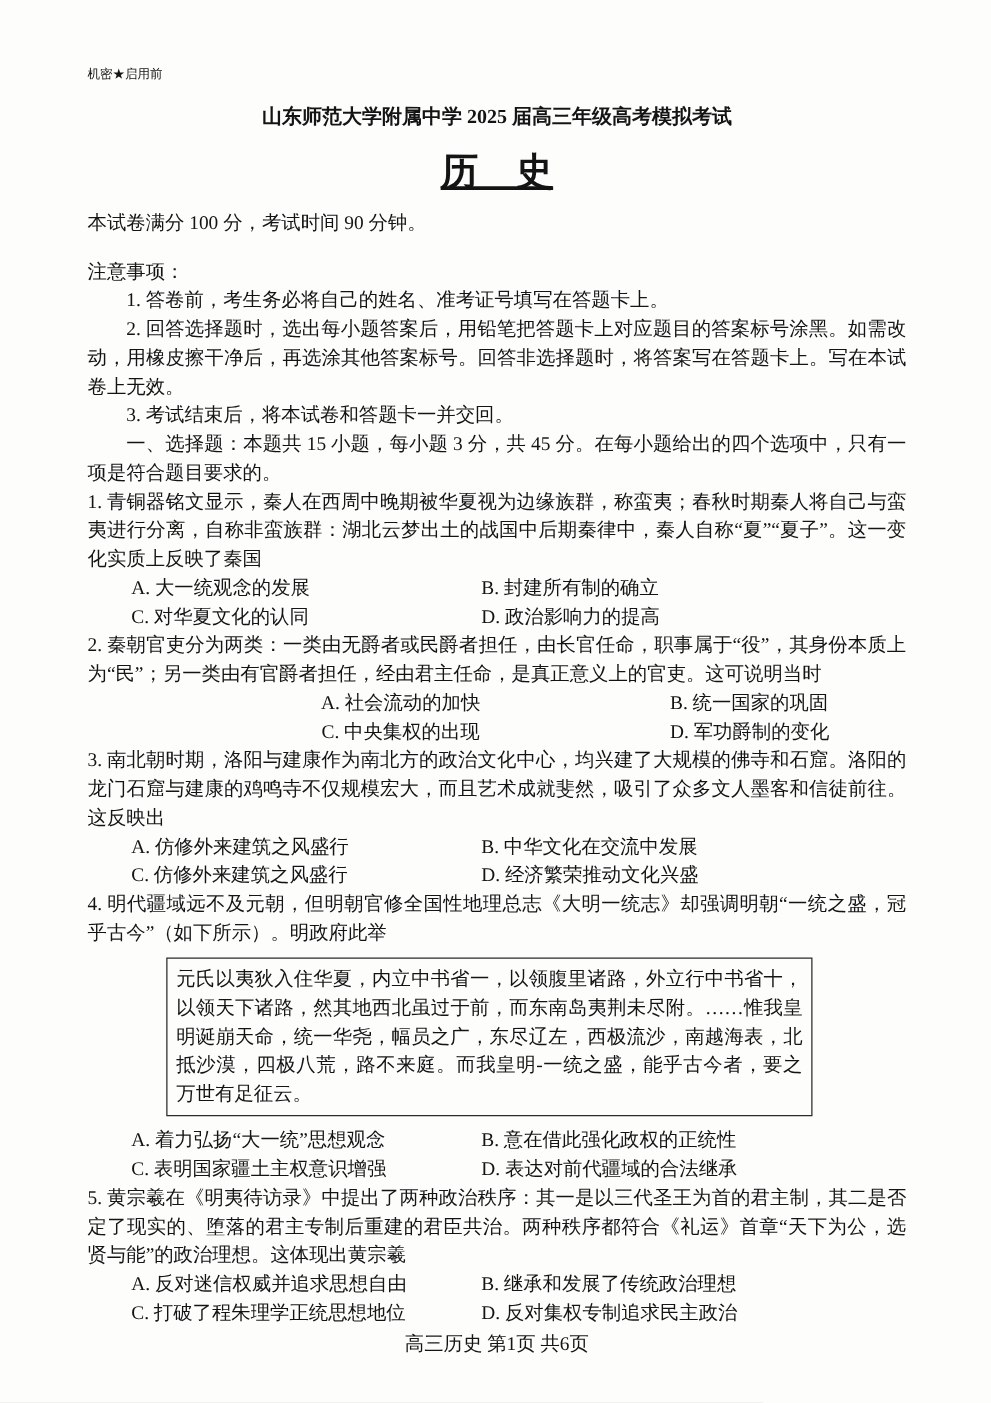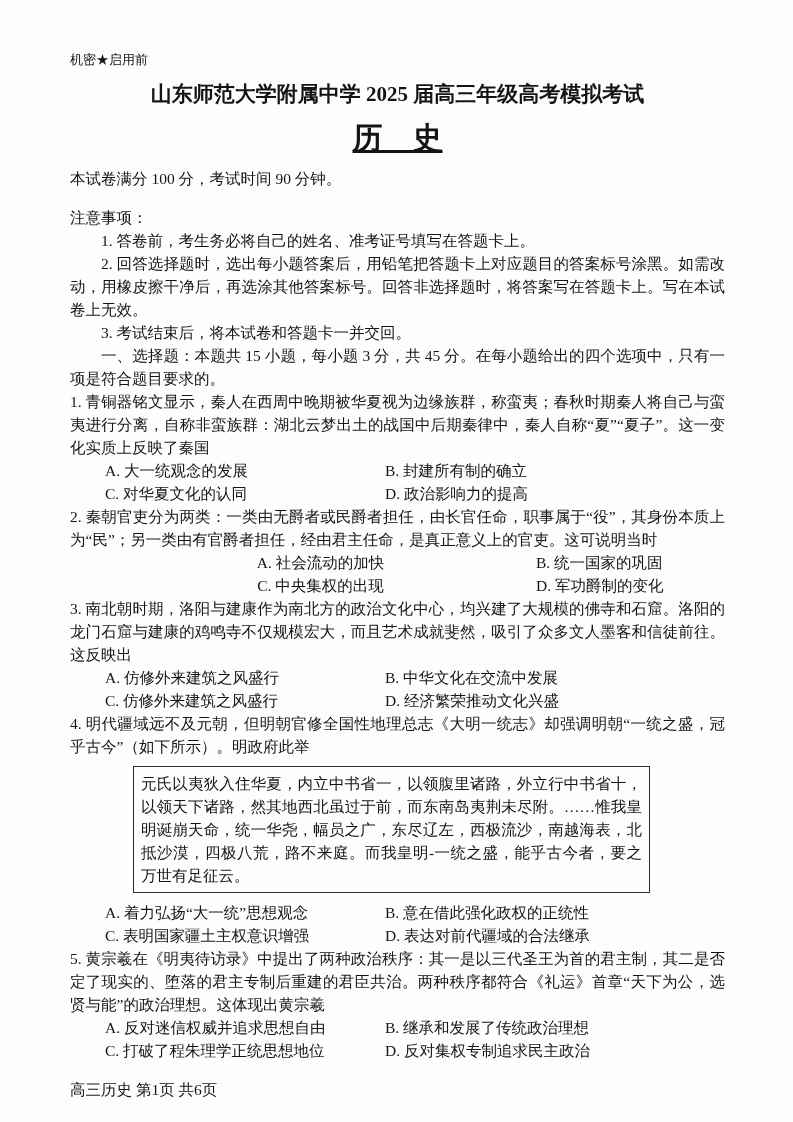--- a/index.html
+++ b/index.html
@@ -11,23 +11,23 @@
     background: #fdfdfc;
     color: #141414;
     box-sizing: border-box;
     padding: 48px 68px 0 70px;
     overflow: hidden;
     font-family: "Liberation Serif", "DejaVu Serif", serif;
     font-size: 15.5px;
     line-height: 23px;
   }
   p { margin: 0; text-align: justify; }
-  .classification { font-size: 13px; }
+  .classification { font-size: 10px; }
   .exam-title {
-    font-size: 21px;
+    font-size: 16px;
     font-weight: bold;
     text-align: center;
     margin: 8px 0 0 0;
     line-height: 30px;
   }
   .subject-title {
     font-size: 30px;
     font-weight: bold;
     text-align: center;
     margin: 8px 0 0 0;
@@ -46,22 +46,22 @@
   .wide-opts .opt:first-child { width: 431px; text-align: center; }
   .quote-box {
     box-sizing: border-box;
     margin: 8px 0 8px 63px;
     width: 517px;
     border: 1.5px solid #2b2b2b;
     padding: 5px 7px;
     line-height: 23px;
   }
   .page-footer {
-    text-align: left;
-    margin-top: 16px;
+    text-align: center;
+    margin-top: 2px;
     font-size: 15.5px;
   }
 </style>
 </head>
 <body>
 
 <div class="page">
 
   <p class="classification">机密★启用前</p>
 

